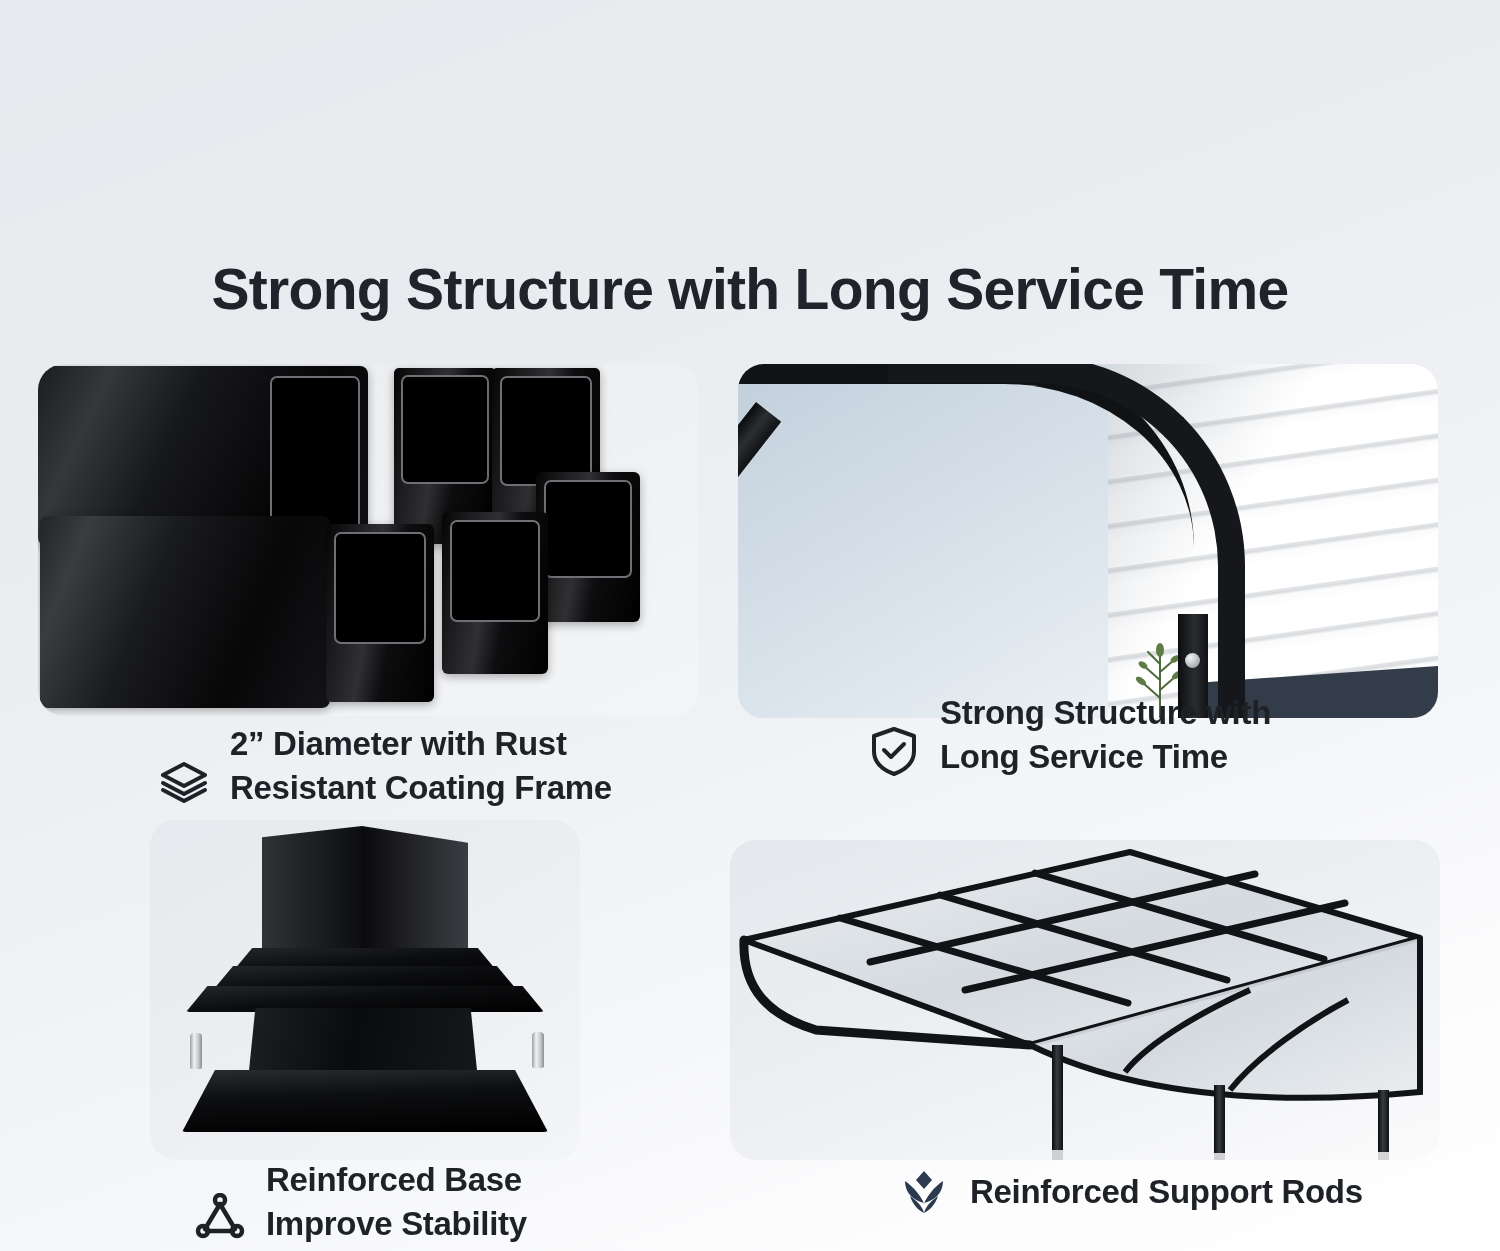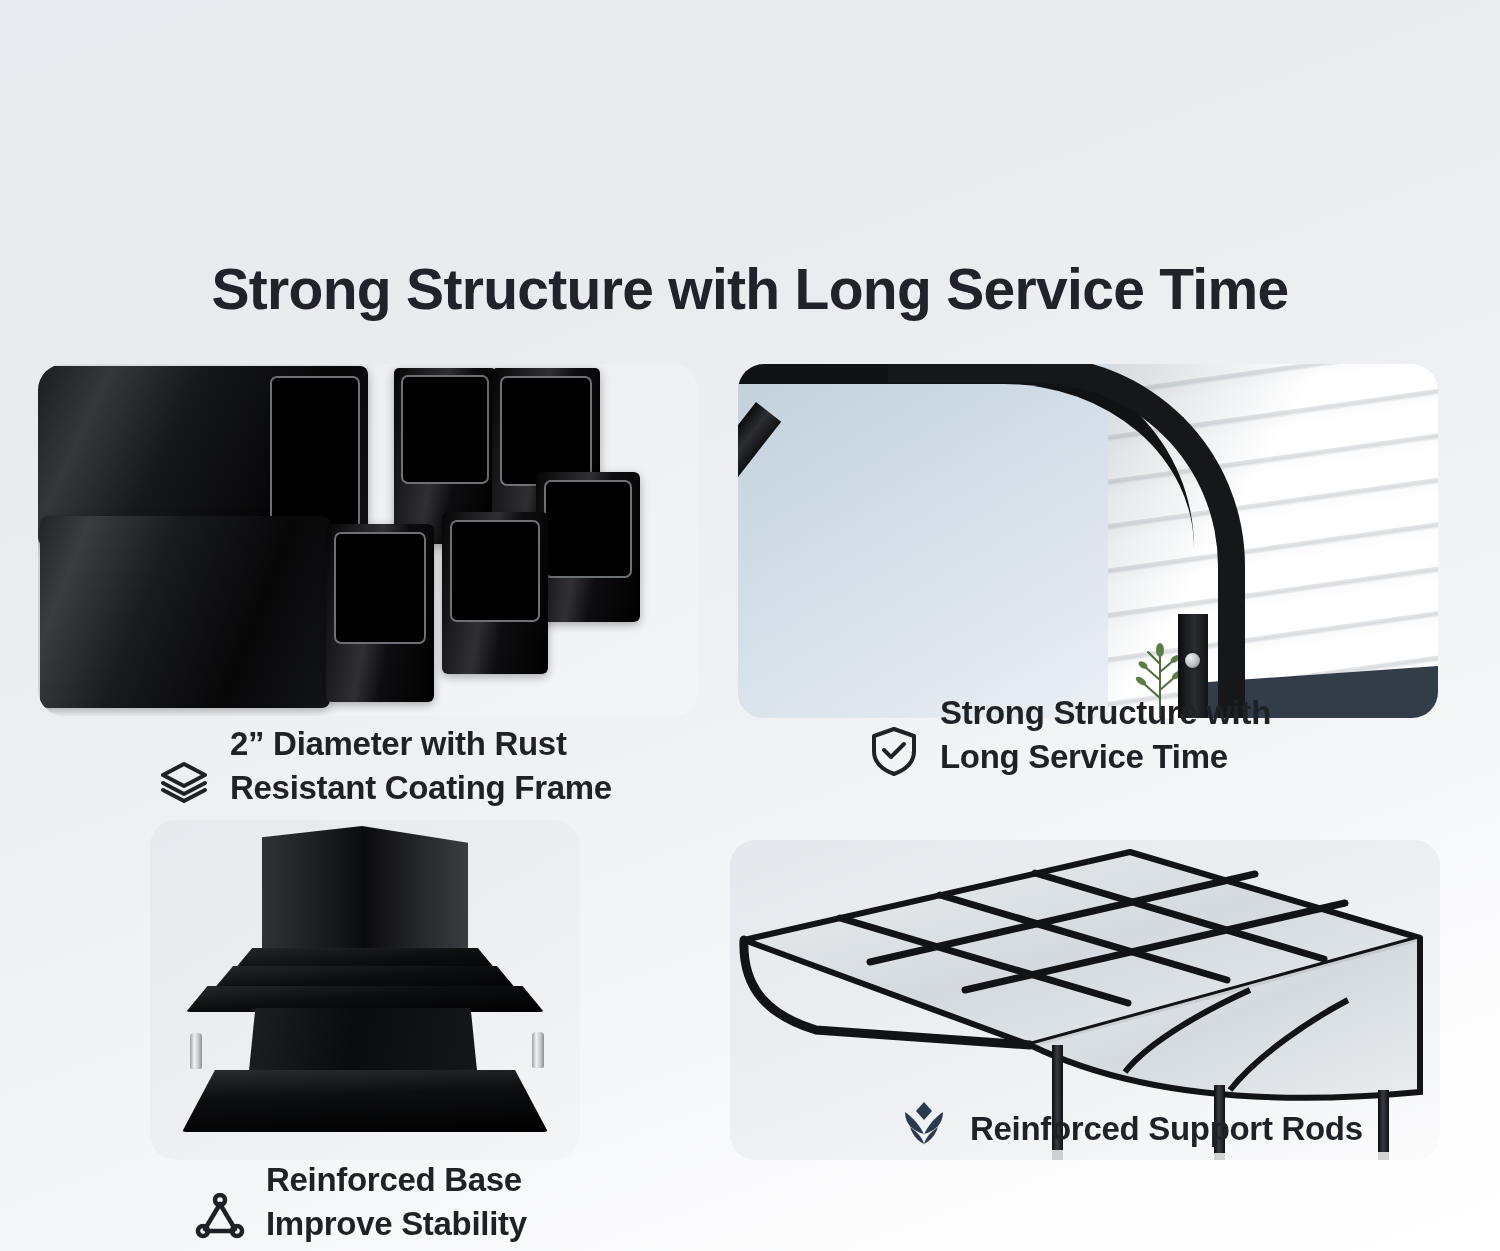--- a/index.html
+++ b/index.html
@@ -223,21 +223,21 @@
     letter-spacing: -0.3px;
     white-space: pre-line;
   }
 
   #feature-tubes   { left: 156px;  top: 722px; }
   #feature-tubes .ficon { margin-top: 6px; }
   #feature-strong  { left: 866px;  top: 691px; }
   #feature-strong .ficon { margin-top: 4px; }
   #feature-base    { left: 192px;  top: 1158px; }
   #feature-base .ficon { margin-top: 4px; }
-  #feature-rods    { left: 896px;  top: 1095px; }
+  #feature-rods    { left: 896px;  top: 1164px; align-items: center; }
 </style>
 </head>
 <body>
 
 <div id="page">
 
   <div id="title">Strong Structure with Long Service Time</div>
 
   <div class="photo" id="card-tubes">
 

